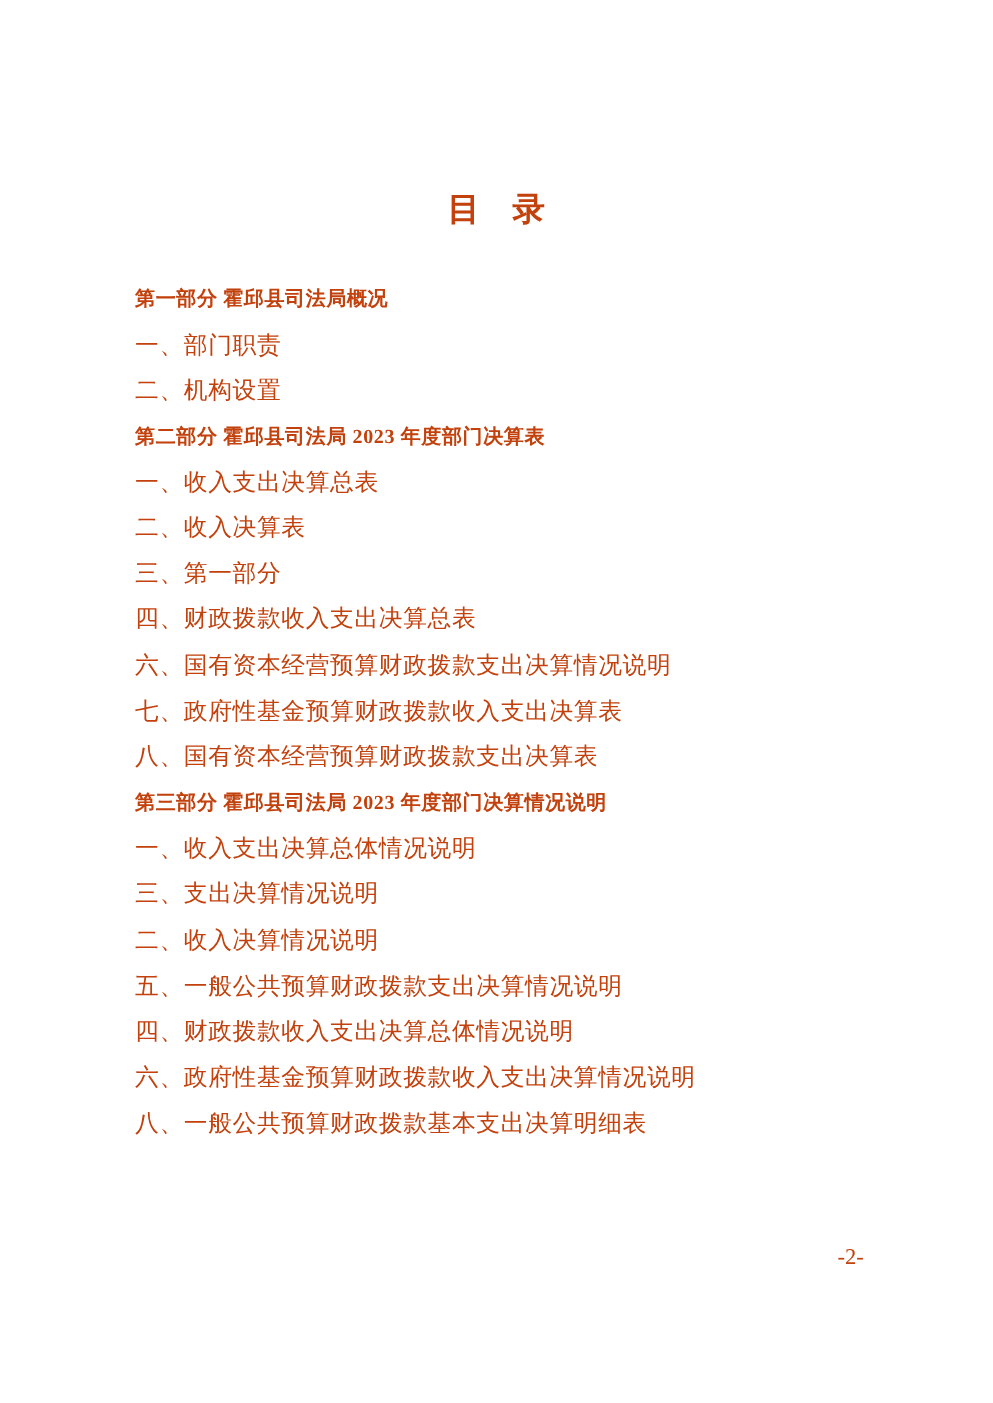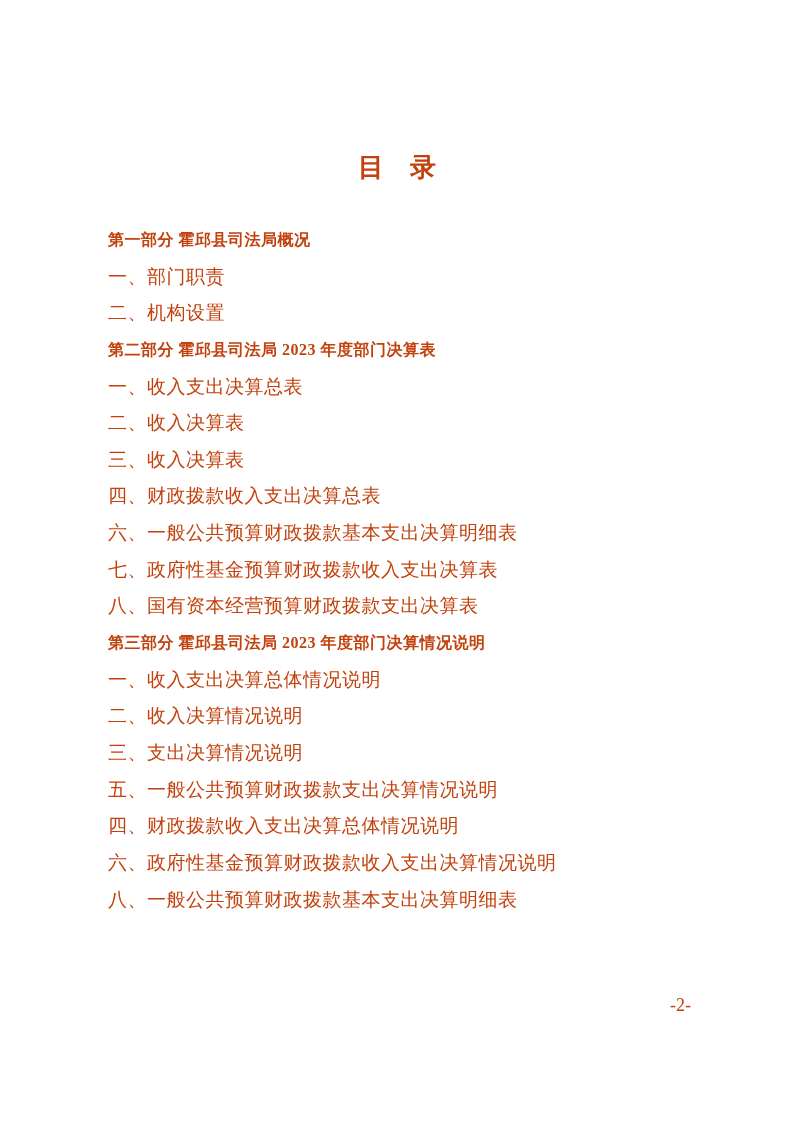--- a/index.html
+++ b/index.html
@@ -63,30 +63,30 @@
 
   <div class="toc">
 
     <div class="toc-line toc-heading">第一部分 霍邱县司法局概况</div>
     <div class="toc-line">一、部门职责</div>
     <div class="toc-line">二、机构设置</div>
 
     <div class="toc-line toc-heading">第二部分 霍邱县司法局 2023 年度部门决算表</div>
     <div class="toc-line">一、收入支出决算总表</div>
     <div class="toc-line">二、收入决算表</div>
-    <div class="toc-line">三、收入决算表</div>
+    <div class="toc-line">三、第一部分</div>
     <div class="toc-line">四、财政拨款收入支出决算总表</div>
-    <div class="toc-line">六、一般公共预算财政拨款基本支出决算明细表</div>
+    <div class="toc-line">六、国有资本经营预算财政拨款支出决算情况说明</div>
     <div class="toc-line">七、政府性基金预算财政拨款收入支出决算表</div>
     <div class="toc-line">八、国有资本经营预算财政拨款支出决算表</div>
 
     <div class="toc-line toc-heading">第三部分 霍邱县司法局 2023 年度部门决算情况说明</div>
     <div class="toc-line">一、收入支出决算总体情况说明</div>
+    <div class="toc-line">三、支出决算情况说明</div>
     <div class="toc-line">二、收入决算情况说明</div>
-    <div class="toc-line">三、支出决算情况说明</div>
     <div class="toc-line">五、一般公共预算财政拨款支出决算情况说明</div>
     <div class="toc-line">四、财政拨款收入支出决算总体情况说明</div>
     <div class="toc-line">六、政府性基金预算财政拨款收入支出决算情况说明</div>
     <div class="toc-line">八、一般公共预算财政拨款基本支出决算明细表</div>
 
   </div>
 
   <div class="page-number">-2-</div>
 
 </div>

